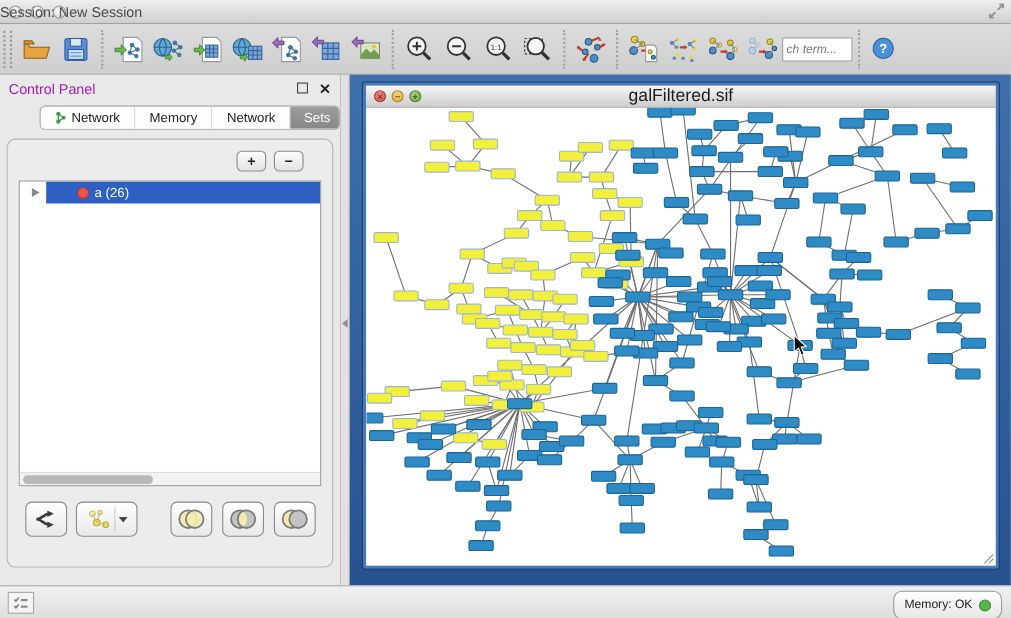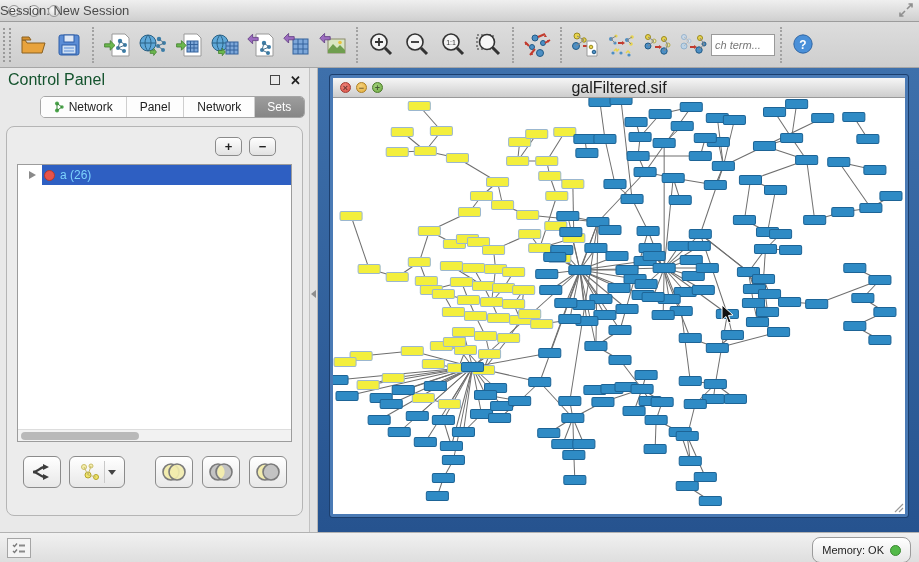--- a/index.html
+++ b/index.html
@@ -36,21 +36,21 @@
     background:#e9e9e9; border-right:1px solid #c2c2c2; }
   .panel-splitter { position:absolute; left:310px; top:0; width:8px; height:100%;
     background:#e2e2e2; border-right:1px solid #b7b7b7; }
   .splitter-arrow { position:absolute; top:222px; left:1px; width:0; height:0;
     border-top:4px solid transparent; border-bottom:4px solid transparent; border-right:5px solid #8d8d8d; }
   .desktop { position:absolute; left:318px; top:0; right:0; height:100%;
     background:linear-gradient(#3e70ab,#26538f); }
 
   
   .cp-header { height:24px; display:flex; align-items:center; padding:0 8px; }
-  .cp-title { font-size:16px; color:#14532d; }
+  .cp-title { font-size:13px; color:#a21caf; }
   .cp-header .spacer { flex:1; }
   .cp-float { width:10px; height:10px; border:1.5px solid #444; margin-right:10px; }
   .cp-close { font-size:13px; font-weight:bold; color:#222; line-height:1; }
 
   
   .tab-row { height:30px; display:flex; justify-content:center; align-items:center;margin-left:36px; }
   .seg { display:inline-flex; height:22px; background:#fff; border:1px solid #a6a6a6;
     border-radius:5px; overflow:hidden; }
   .seg .tab { display:flex; align-items:center; gap:4px; padding:0 13px; font-size:12px;
     color:#222; border-right:1px solid #cfcfcf; background:#fdfdfd; }
@@ -64,21 +64,21 @@
   .pm-btn { width:27px; height:19px; border:1px solid #8b8b8b; border-radius:5px;
     background:linear-gradient(#fefefe,#e2e2e2); font-size:13px; font-weight:bold;
     line-height:15px; color:#222; }
 
   
   .sets-list { margin:2px 10px 0 10px; height:278px; background:#fff;
     border:1px solid #9c9c9c; position:relative; overflow:hidden; }
   .set-row { height:20px; display:flex; align-items:center; font-size:12px; }
   .set-caret { width:0; height:0; border-left:7px solid #8a8a8a; border-top:4.5px solid transparent;
     border-bottom:4.5px solid transparent; margin:0 6px 0 11px; }
-  .set-sel { flex:1; height:100%; background:#2e5fc2; color:#7dd3fc; display:flex; align-items:center; }
+  .set-sel { flex:1; height:100%; background:#2e5fc2; color:#ffffff; display:flex; align-items:center;padding-left:26px; }
   .set-dot { width:11px; height:11px; border-radius:50%; background:#e8534a;
     border:1px solid #b03830; margin:0 5px 0 2px; }
   .hscroll { position:absolute; left:0; right:0; bottom:0; height:12px; background:#f2f2f2;
     border-top:1px solid #ddd; }
   .hthumb { position:absolute; left:3px; top:2px; width:118px; height:8px;
     background:#b9b9b9; border-radius:4px; }
 
   
   .sets-btn-row { display:flex; align-items:center; margin:14px 0 0 16px; }
   .sq-btn { height:32px; border:1px solid #8b8b8b; border-radius:6px;
@@ -345,21 +345,21 @@
         <div class="tab">
           <svg width="11" height="12" viewBox="0 0 11 12">
             <circle cx="3" cy="2.5" r="2" fill="#4ca64c"></circle>
               <circle cx="8" cy="6" r="1.7" fill="#4ca64c"></circle>
             <circle cx="3" cy="9.5" r="2" fill="#4ca64c"></circle>
               <path d="M3 2.5 L8 6 L3 9.5 M3 2.5 L3 9.5" stroke="#3c8a3c" fill="none"></path>
           </svg>
           <span>Network</span>
         </div>
         <div class="tab">
-          <span>Panel</span>
+          <span>Memory</span>
         </div>
         <div class="tab">
           <span>Network</span>
         </div>
         <div class="tab selected">
           <span>Sets</span>
         </div>
       </div>
     </div>
 

